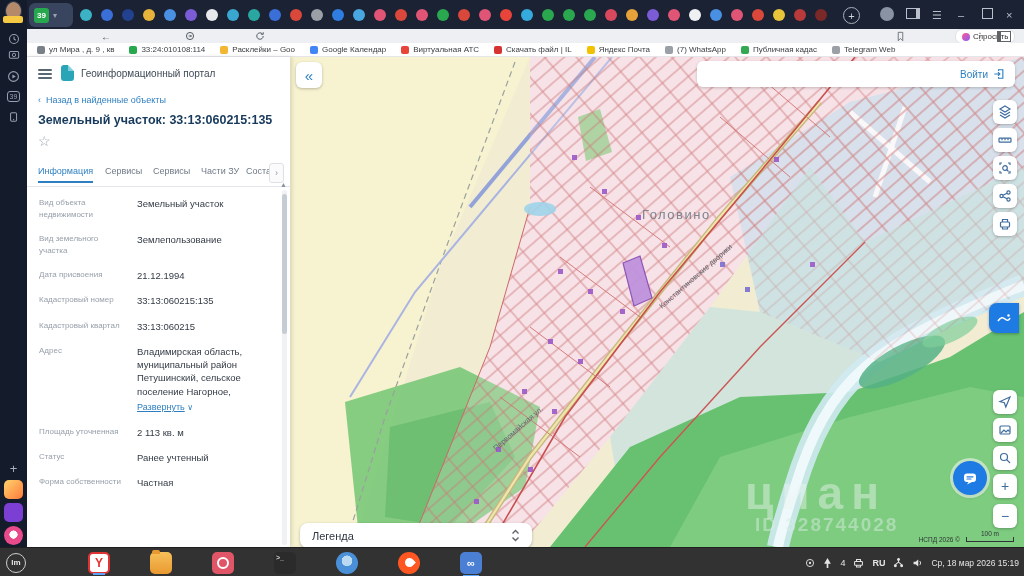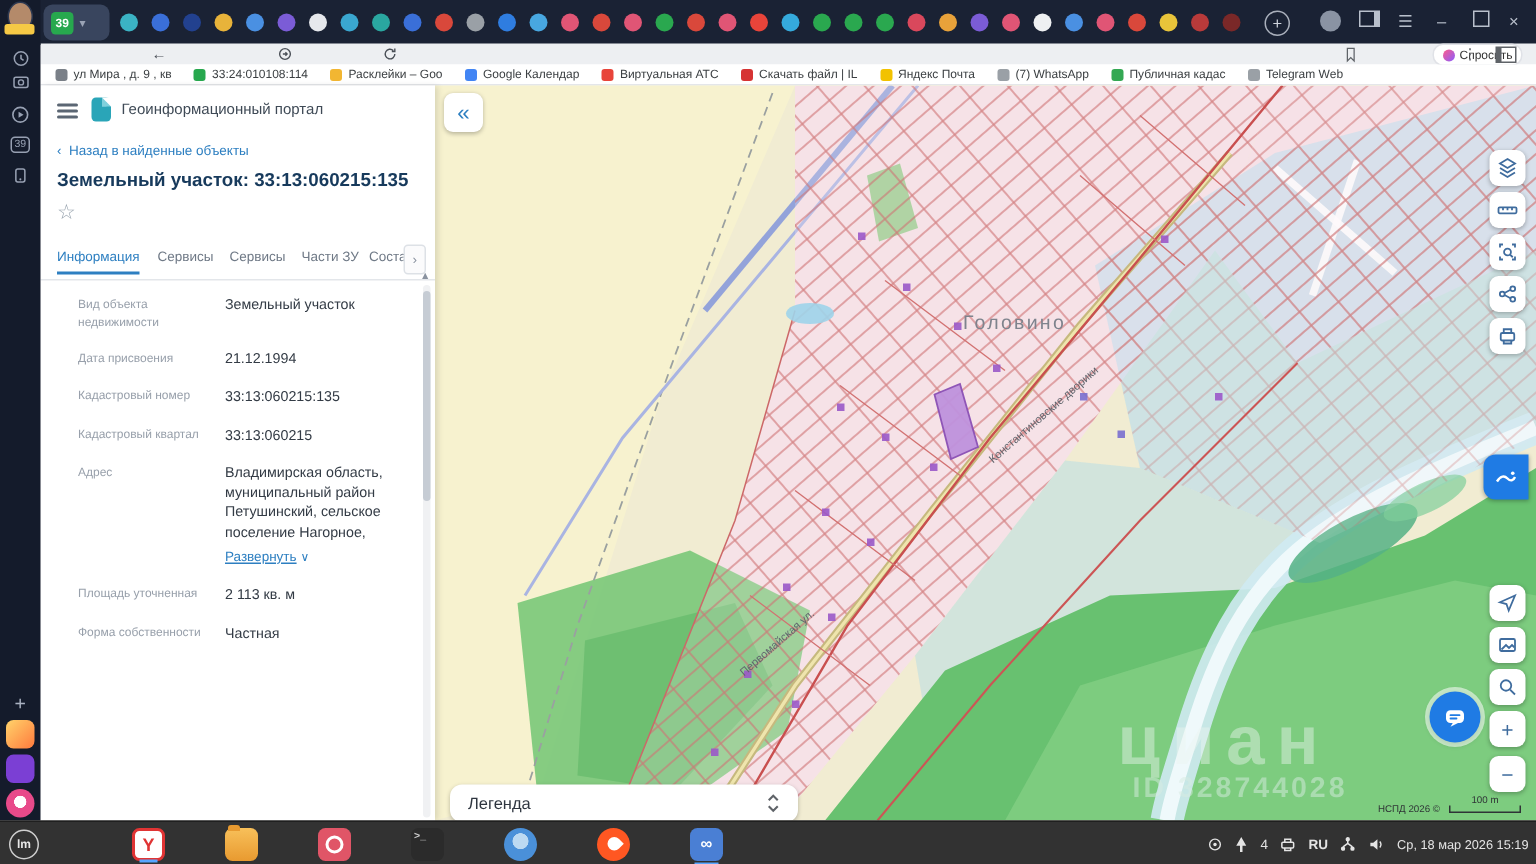--- a/index.html
+++ b/index.html
@@ -53,21 +53,21 @@
   .brand{position:absolute;left:54px;top:11px;font-size:10px;color:#3f4a56;}
   .backlink{position:absolute;left:11px;top:38px;font-size:9px;color:#2d7fc1;}
   .objtitle{position:absolute;left:11px;top:56px;font-size:12.5px;font-weight:bold;color:#173a5c;white-space:nowrap;}
   .star{position:absolute;left:11px;top:76px;font-size:14px;color:#9aa5b0;}
   #tabsrow{position:absolute;left:0;top:103px;width:263px;height:26px;border-bottom:1px solid #e3e6ea;}
   .ptab{position:absolute;top:6px;font-size:9px;color:#6f7986;white-space:nowrap;}
   .ptab.active{color:#2d7fc1;}
   .ptab.active::after{content:"";position:absolute;left:0;right:0;bottom:-7px;height:2px;background:#2d7fc1;}
   .tabnext{position:absolute;right:6px;top:3px;width:13px;height:18px;border:1px solid #dde1e6;border-radius:3px;
     color:#8a93a0;font-size:9px;display:flex;align-items:center;justify-content:center;background:#fbfbfc;}
-  #fields{position:absolute;left:12px;top:140px;width:232px;height:350px;overflow:hidden;margin-left:13px;}
+  #fields{position:absolute;left:12px;top:140px;width:232px;height:350px;overflow:hidden;}
   .frow{display:grid;grid-template-columns:88px 1fr;column-gap:10px;margin-bottom:12px;align-items:start;}
   .flab{font-size:8px;line-height:1.5;color:#98a0ab;}
   .fval{font-size:9.5px;line-height:1.4;color:#333b45;}
   .expand{font-size:9px;color:#2d7fc1;text-decoration:underline;margin-top:3px;display:inline-block;}
   .expand-ch{color:#2d7fc1;font-size:8px;text-decoration:none;}
   #pscroll{position:absolute;right:3px;top:133px;width:5px;height:355px;background:#f0f1f3;border-radius:3px;}
   #pthumb{position:absolute;left:0;top:4px;width:5px;height:140px;background:#c6ccd4;border-radius:3px;}
   .scr-up{position:absolute;right:3px;top:124px;font-size:7px;color:#8a93a0;}
 
   
@@ -299,20 +299,24 @@
       <span class="ptab" style="left:219px;">Состав</span>
       <span class="tabnext">›</span>
     </div>
 
     <div id="fields">
       <div class="frow">
           <div class="flab">Вид объекта недвижимости</div>
           <div class="fval">Земельный участок</div>
         </div>
       <div class="frow">
+          <div class="flab">Вид земельного участка</div>
+          <div class="fval">Землепользование</div>
+        </div>
+      <div class="frow">
           <div class="flab">Дата присвоения</div>
           <div class="fval">21.12.1994</div>
         </div>
       <div class="frow">
           <div class="flab">Кадастровый номер</div>
           <div class="fval">33:13:060215:135</div>
         </div>
       <div class="frow">
           <div class="flab">Кадастровый квартал</div>
           <div class="fval">33:13:060215</div>
@@ -320,20 +324,24 @@
       <div class="frow">
         <div class="flab">Адрес</div>
         <div class="fval"><span>Владимирская область, муниципальный район Петушинский, сельское поселение Нагорное,</span><br>
           <span class="expand">Развернуть</span>
           <span class="expand-ch">∨</span>
         </div>
       </div>
       <div class="frow">
           <div class="flab">Площадь уточненная</div>
           <div class="fval">2 113 кв. м</div>
+        </div>
+      <div class="frow">
+          <div class="flab">Статус</div>
+          <div class="fval">Ранее учтенный</div>
         </div>
       <div class="frow">
           <div class="flab">Форма собственности</div>
           <div class="fval">Частная</div>
         </div>
 
     </div>
     <div class="scr-up">▲</div>
     <div id="pscroll">
         <div id="pthumb"></div>
@@ -409,20 +417,29 @@
       <ellipse cx="250" cy="152" rx="16" ry="7" fill="#9fd4ea" opacity="0.9"></ellipse>
       <text x="352" y="162" font-size="13" fill="#7e838d" letter-spacing="1.5" font-family="Liberation Sans, sans-serif">Головино</text>
       <text transform="translate(372,252) rotate(-41)" font-size="7.5" fill="#61666e" font-family="Liberation Sans, sans-serif">Константиновские дворики</text>
       <text transform="translate(206,394) rotate(-41)" font-size="7.5" fill="#61666e" font-family="Liberation Sans, sans-serif">Первомайская ул.</text>
       <text x="455" y="452" font-size="46" font-weight="bold" letter-spacing="8" fill="rgba(235,245,240,0.45)" font-family="Liberation Sans, sans-serif">циан</text>
       <text x="465" y="474" font-size="19" font-weight="bold" letter-spacing="2" fill="rgba(215,235,225,0.5)" font-family="Liberation Sans, sans-serif">ID 328744028</text>
     </svg>
 
     <div class="mapbtn" id="collapse">«</div>
 
+    <div id="loginbar">
+      <span class="logintxt">Войти</span>
+      <span>
+        <svg class="icsvg" width="12" height="12" viewBox="0 0 14 14">
+            <path d="M6.5 3.5V2h5v10h-5v-1.5" fill="none" stroke="#2d7fc1" stroke-width="1.3"></path>
+            <path d="M1.5 7h6.5M5.8 4.8 8 7 5.8 9.2" fill="none" stroke="#2d7fc1" stroke-width="1.3"></path>
+          </svg>
+      </span>
+    </div>
 
     <div class="mapbtn" style="right:7px;top:43px;">
       <svg class="icsvg" width="14" height="14" viewBox="0 0 14 14" fill="none" stroke="#3f6c9e" stroke-width="1.2">
           <path d="M7 1 12 4 7 7 2 4Z"></path>
           <path d="M2 7l5 3 5-3"></path>
           <path d="M2 10l5 3 5-3"></path>
         </svg>
     </div>
     <div class="mapbtn" style="right:7px;top:71px;">
       <svg class="icsvg" width="14" height="14" viewBox="0 0 14 14" fill="none" stroke="#3f6c9e" stroke-width="1.2">

